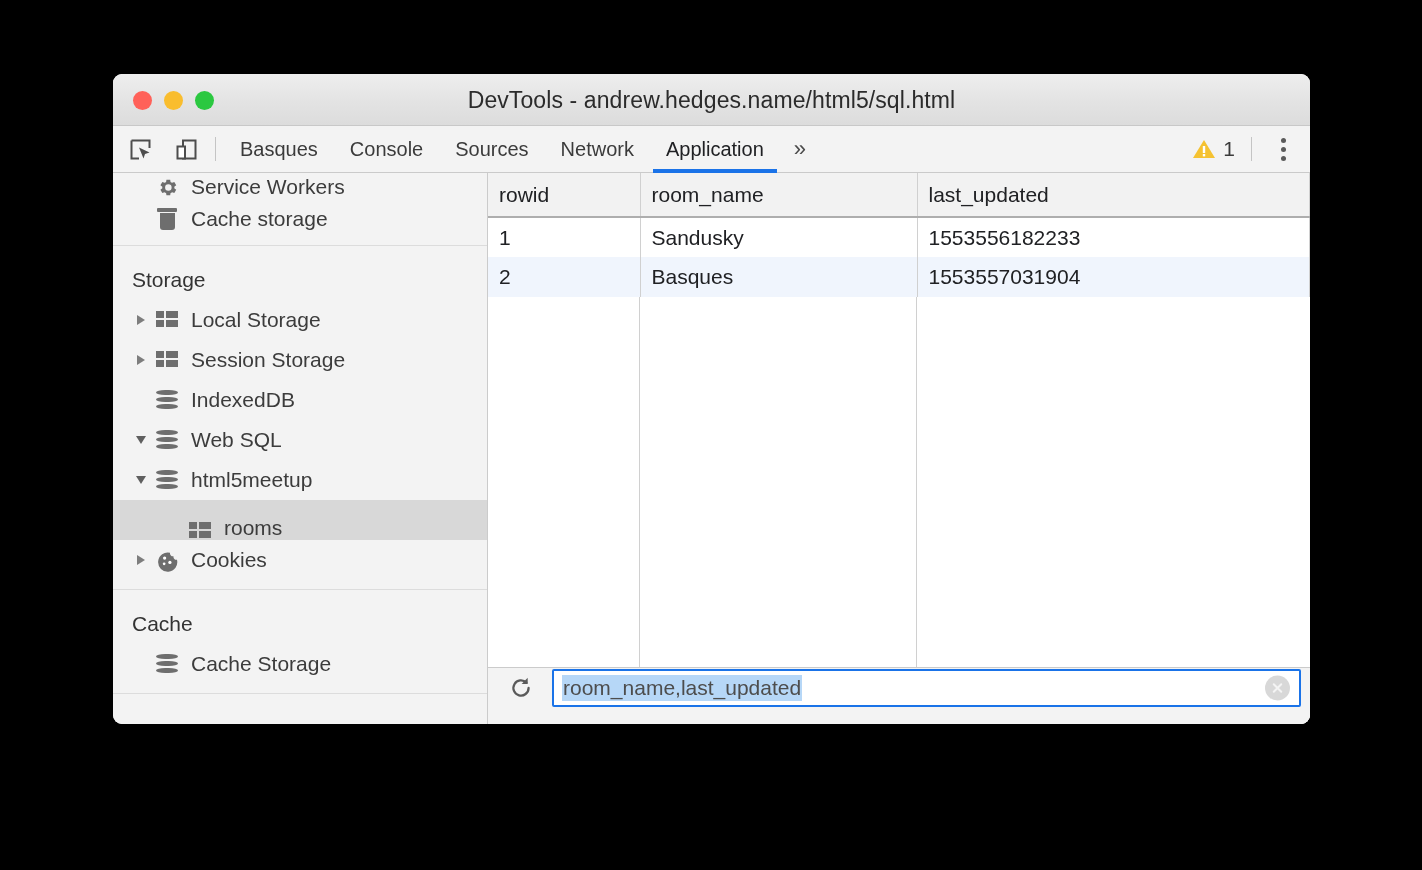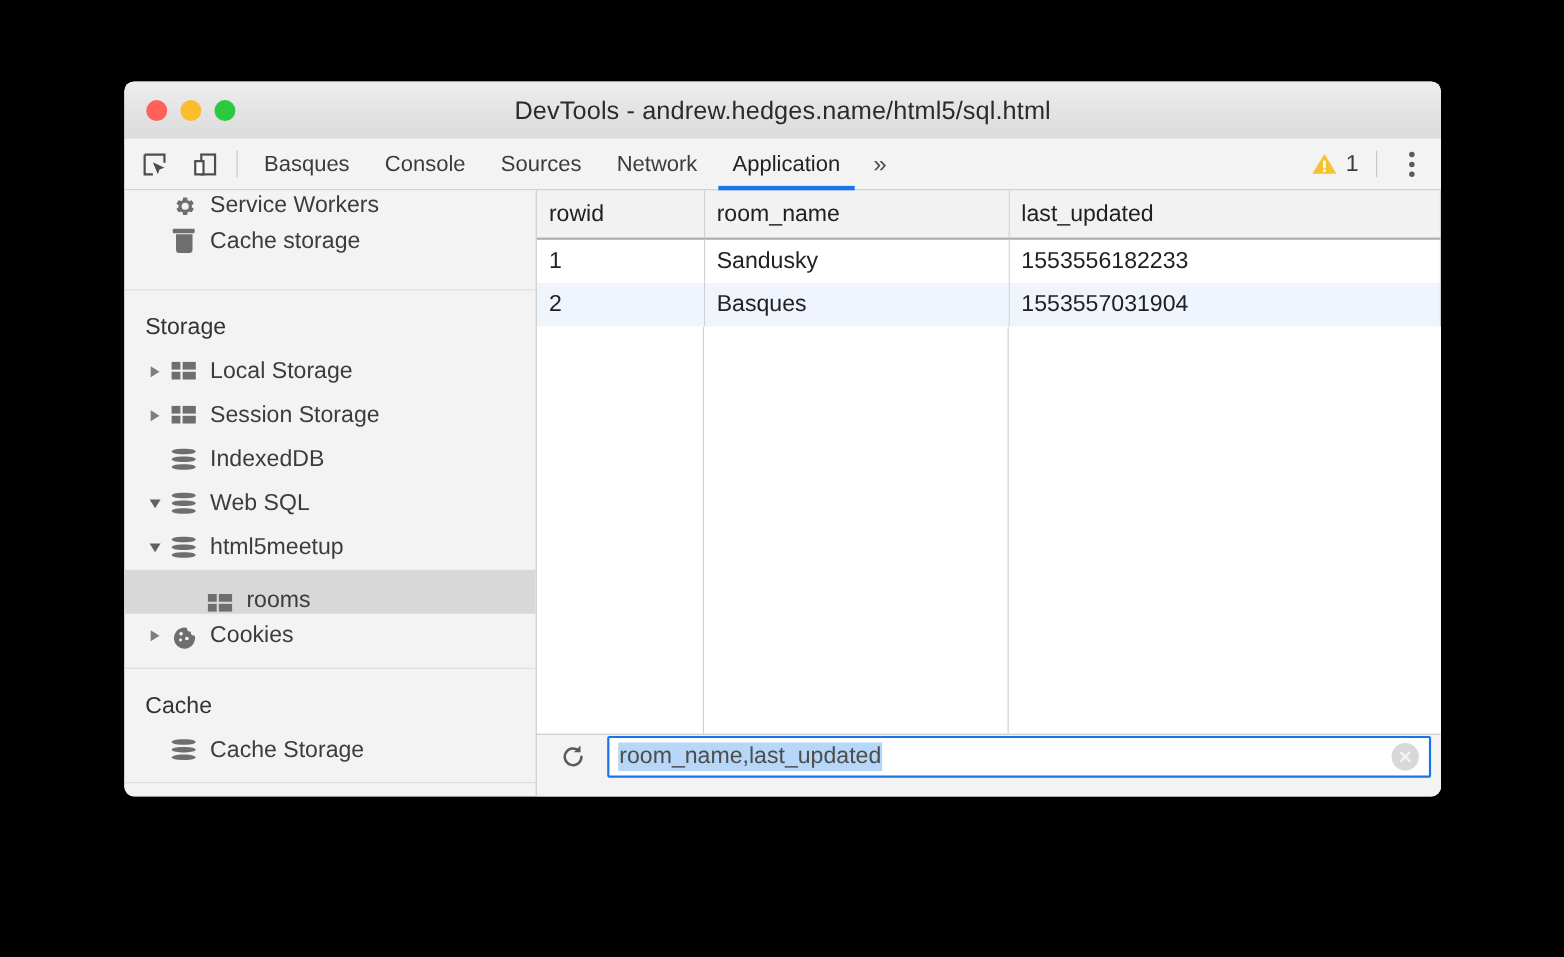--- a/index.html
+++ b/index.html
@@ -145,21 +145,21 @@
     border-right: 1px solid #cbcbcb;
     box-sizing: border-box;
     overflow: hidden;
     position: relative;
     flex: 0 0 375px;
   }
   .side-section {
     border-bottom: 1px solid #dcdcdc;
     padding-bottom: 9px;
   }
-  .side-section.first { padding-bottom: 24px; }
+  .side-section.first { padding-bottom: 6px; }
   .section-header {
     font-size: 21px;
     color: #333333;
     padding: 22px 0 8px 19px;
   }
   .tree-row {
     display: flex;
     align-items: center;
     height: 40px;
     font-size: 21px;

